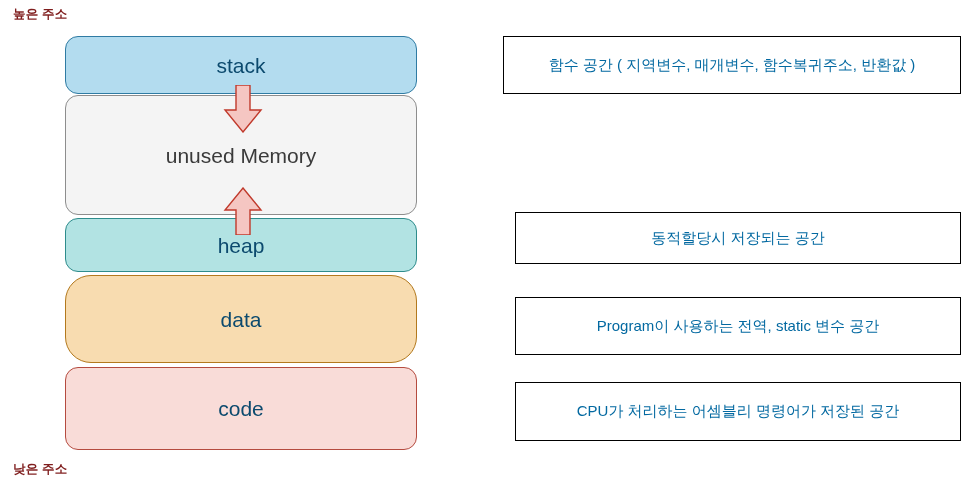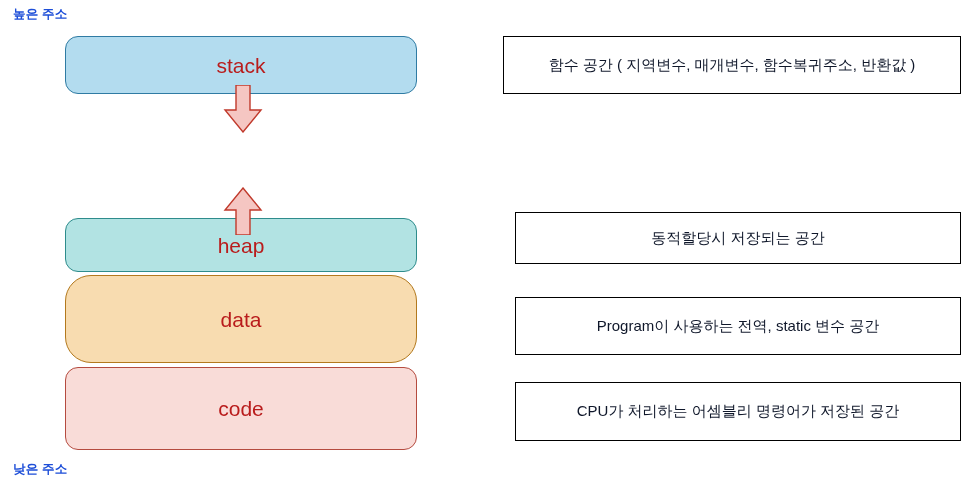--- a/index.html
+++ b/index.html
@@ -14,21 +14,21 @@
     overflow: hidden;
     font-family: "Liberation Sans", "DejaVu Sans", sans-serif;
     color: #000000;
   }
 
   
   .addr-label {
     position: absolute;
     font-size: 12.5px;
     font-weight: bold;
-    color: #1d4ed8;
+    color: #7f1d1d;
     letter-spacing: 0.2px;
     white-space: nowrap;
   }
   #addr-high { left: 13px; top: 6px; }
   #addr-low  { left: 13px; top: 461px; }
 
   
   .mem-col {
     position: absolute;
     left: 65px;
@@ -41,21 +41,21 @@
     left: 0;
     width: 100%;
     box-sizing: border-box;
     border-radius: 13px;
     border-width: 1.4px;
     border-style: solid;
     display: flex;
     align-items: center;
     justify-content: center;
     font-size: 21px;
-    color: #b91c1c;
+    color: #0c4a6e;
   }
   .mem-seg .seg-label {
     position: relative;
     z-index: 3;
     line-height: 1;
   }
 
   #seg-stack  { top: 0px;   height: 58px;  background: #b3dcef; border-color: #2f7ba3; }
   #seg-unused { top: 59px;  height: 120px; background: #f4f4f4; border-color: #8d8d8d; color: #3a3a3a; }
   #seg-heap   { top: 182px; height: 54px;  background: #b2e3e3; border-color: #2e8c8c; justify-content: center; }
@@ -77,40 +77,43 @@
   .desc-box {
     position: absolute;
     box-sizing: border-box;
     background: #ffffff;
     border: 1.6px solid #000000;
     display: flex;
     align-items: center;
     justify-content: center;
     text-align: center;
     font-size: 15px;
-    color: #0f172a;
+    color: #0369a1;
     padding: 4px 10px;
     line-height: 1.25;
   }
   #desc-stack { left: 503px; top: 36px;  width: 458px; height: 58px; }
   #desc-heap  { left: 515px; top: 212px; width: 446px; height: 52px; }
   #desc-data  { left: 515px; top: 290px; width: 446px; height: 58px; margin-top: 7px; }
   #desc-code  { left: 515px; top: 382px; width: 446px; height: 59px; }
 </style>
 </head>
 <body>
 
 <div id="addr-high" class="addr-label">높은 주소</div>
 
 <div class="mem-col">
 
   <div class="mem-seg" id="seg-stack">
     <span class="seg-label">stack</span>
   </div>
 
+  <div class="mem-seg" id="seg-unused">
+    <span class="seg-label">unused Memory</span>
+  </div>
 
   <div class="mem-seg" id="seg-heap">
     <span class="seg-label">heap</span>
   </div>
 
   <div class="mem-seg" id="seg-data">
     <span class="seg-label">data</span>
   </div>
 
   <div class="mem-seg" id="seg-code">

